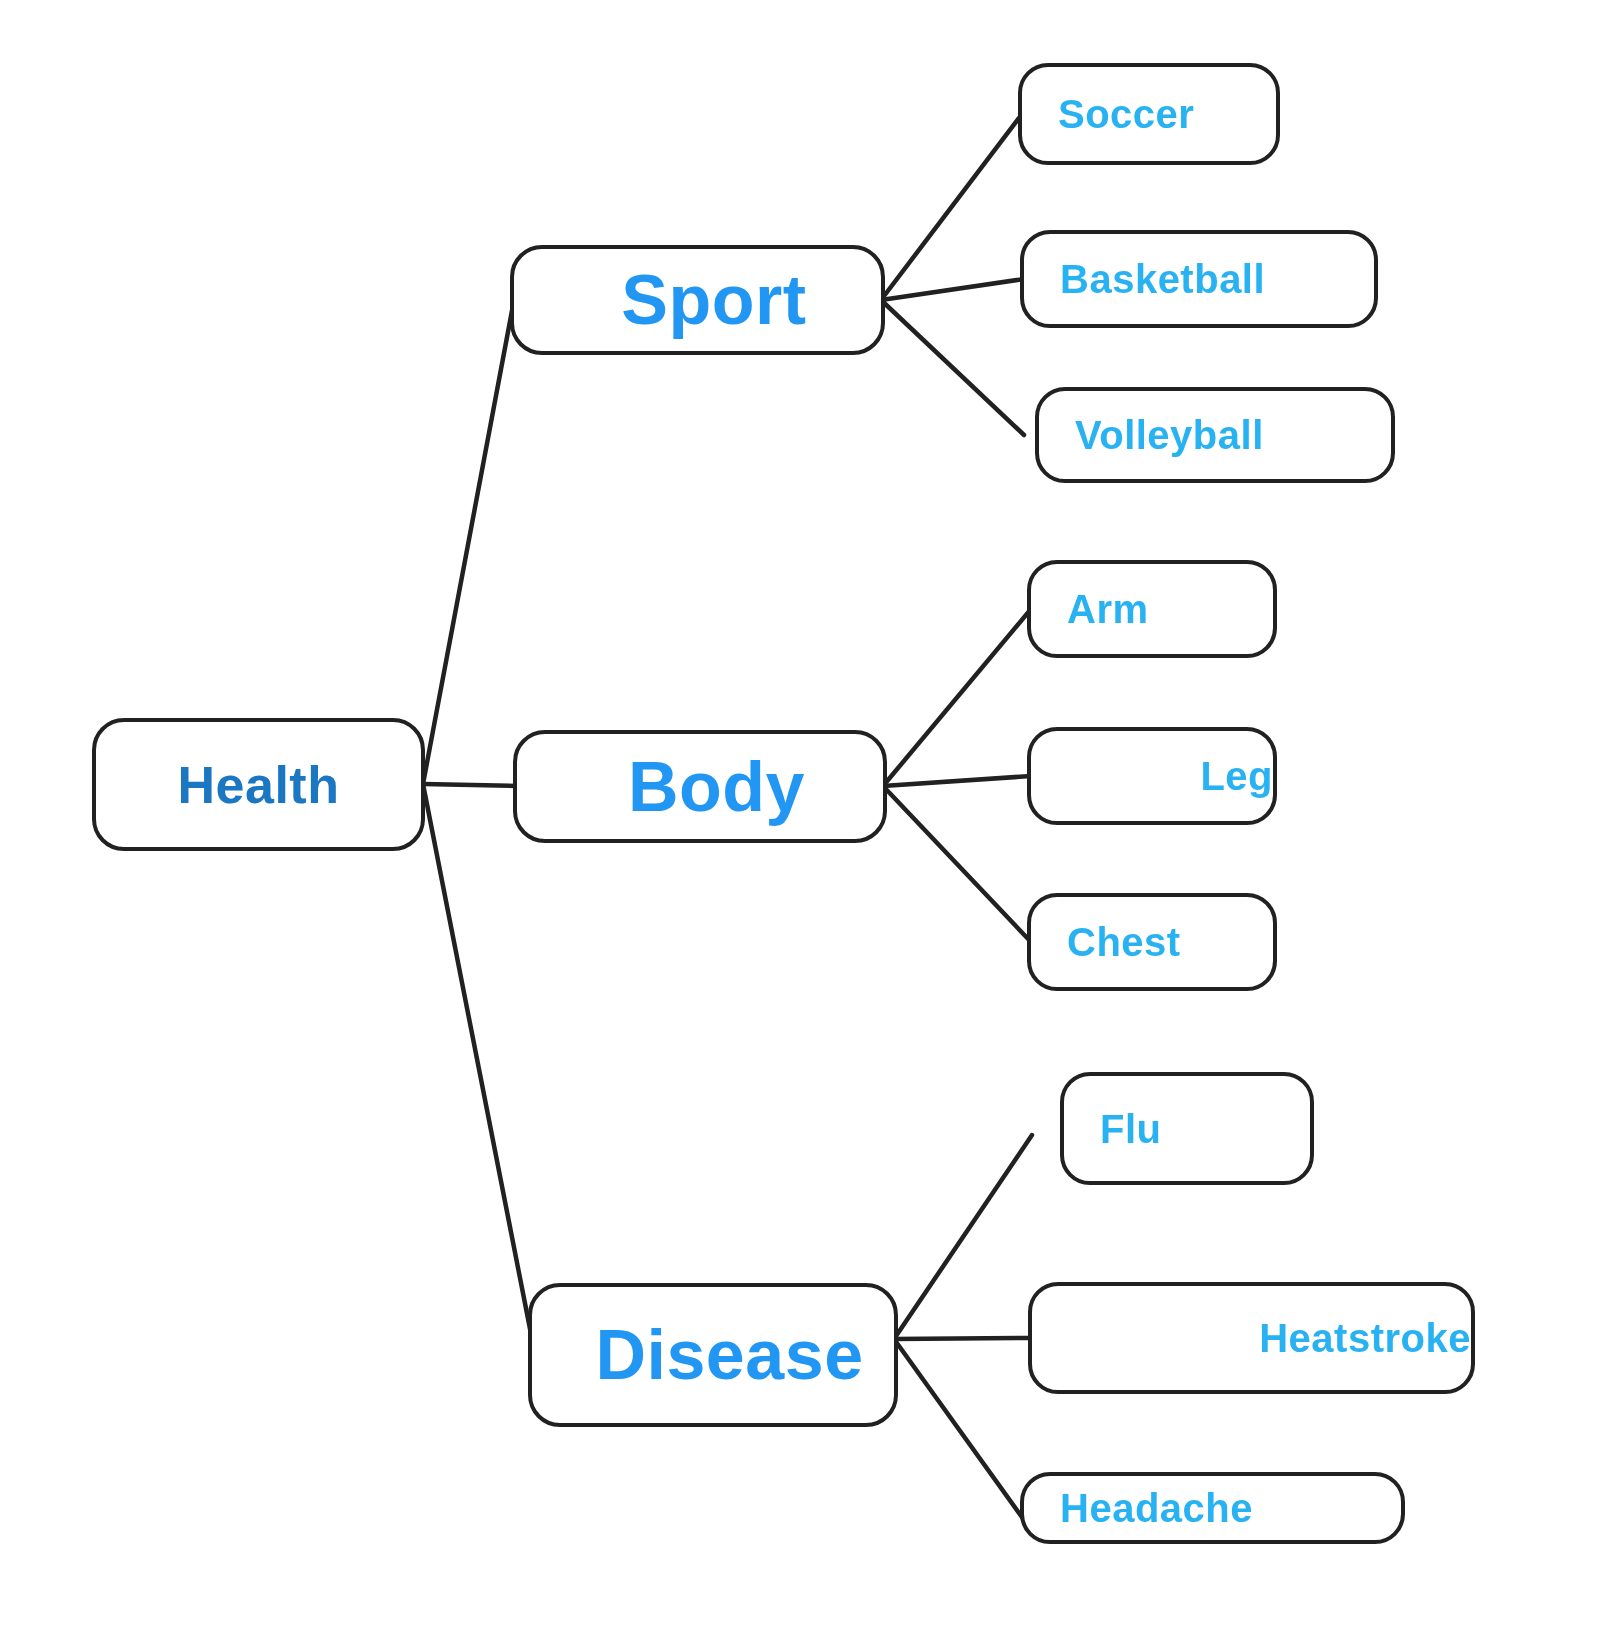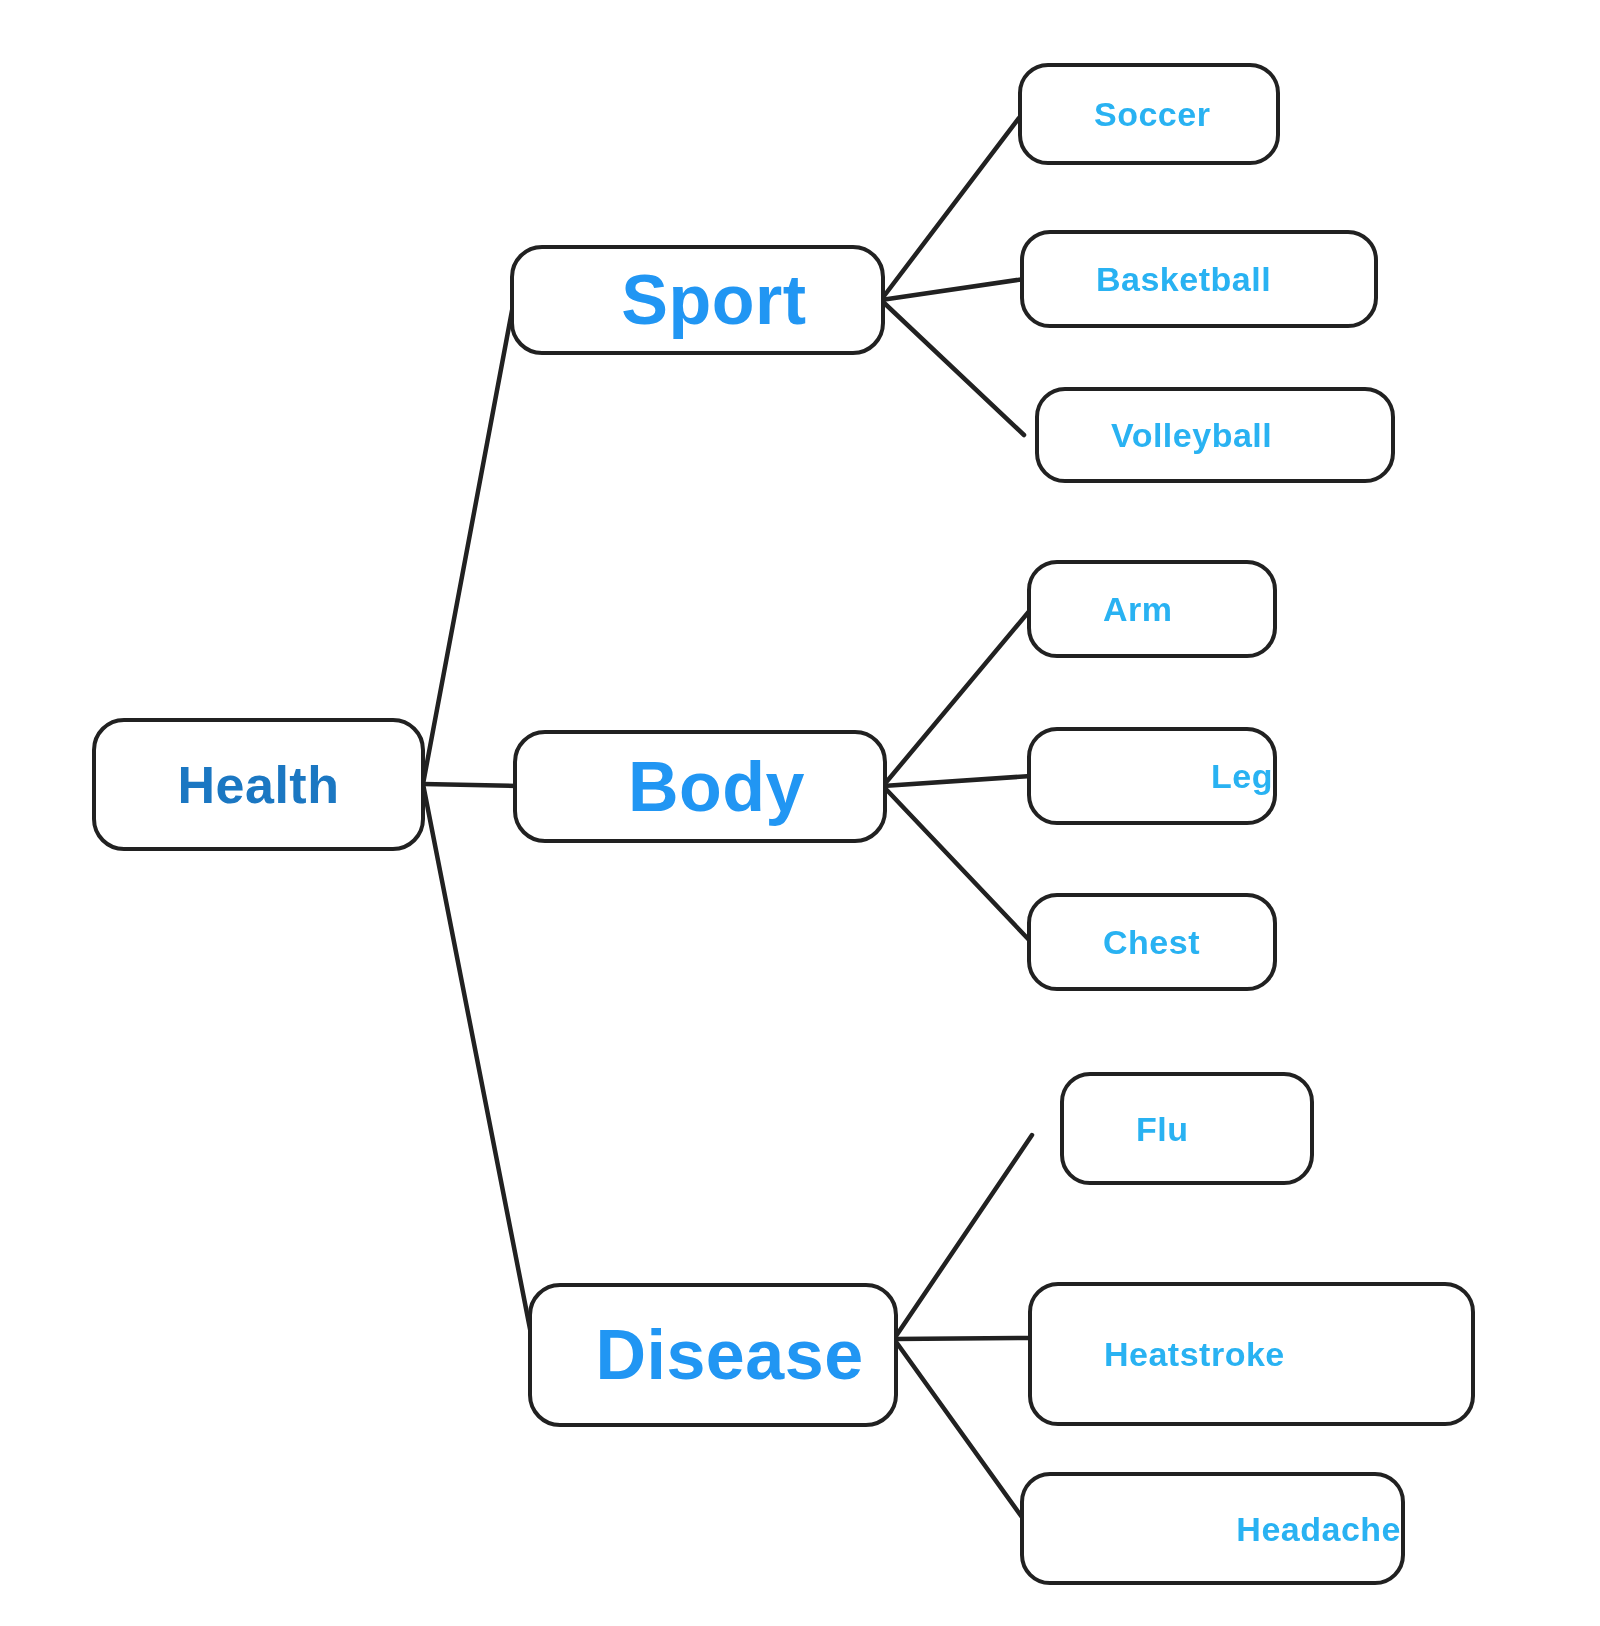--- a/index.html
+++ b/index.html
@@ -41,24 +41,24 @@
     align-items: center;
     justify-content: center;
     white-space: nowrap;
     line-height: 1;
     letter-spacing: 0.5px;
   }
   .node.root   { color: var(--root-text);   font-size: 52px; font-weight: 700; }
   .node.branch { color: var(--branch-text); font-size: 70px; font-weight: 700; padding-left: 33px; }
   .node.leaf   {
     color: var(--leaf-text);
-    font-size: 34px;
+    font-size: 40px;
     font-weight: 700;
     justify-content: flex-start;
-    padding-left: 72px;
+    padding-left: 36px;
     border-radius: 30px;
   }
 </style>
 </head>
 <body>
 
 <div class="canvas">
 
   <svg class="edges" viewBox="0 0 1600 1626" xmlns="http://www.w3.org/2000/svg" aria-hidden="true">
     <line x1="423" y1="784" x2="514" y2="300"></line>
@@ -112,21 +112,21 @@
   </div>
 
   <div class="node leaf" style="left:1027px; top:893px; width:250px; height:98px;">
     <span>Chest</span>
   </div>
 
   <div class="node leaf" style="left:1028px; top:1072px; width:254px; height:113px;margin-left:32px;">
     <span>Flu</span>
   </div>
 
-  <div class="node leaf" style="left:1028px; top:1282px; width:447px; height:144px;">
+  <div class="node leaf" style="left:1028px; top:1282px; width:447px; height:112px;justify-content:flex-end;">
     <span>Heatstroke</span>
   </div>
 
-  <div class="node leaf" style="left:1020px; top:1472px; width:385px; height:113px;justify-content:flex-end;">
+  <div class="node leaf" style="left:1020px; top:1472px; width:385px; height:72px;">
     <span>Headache</span>
   </div>
 
 </div>
 
 </body></html>

